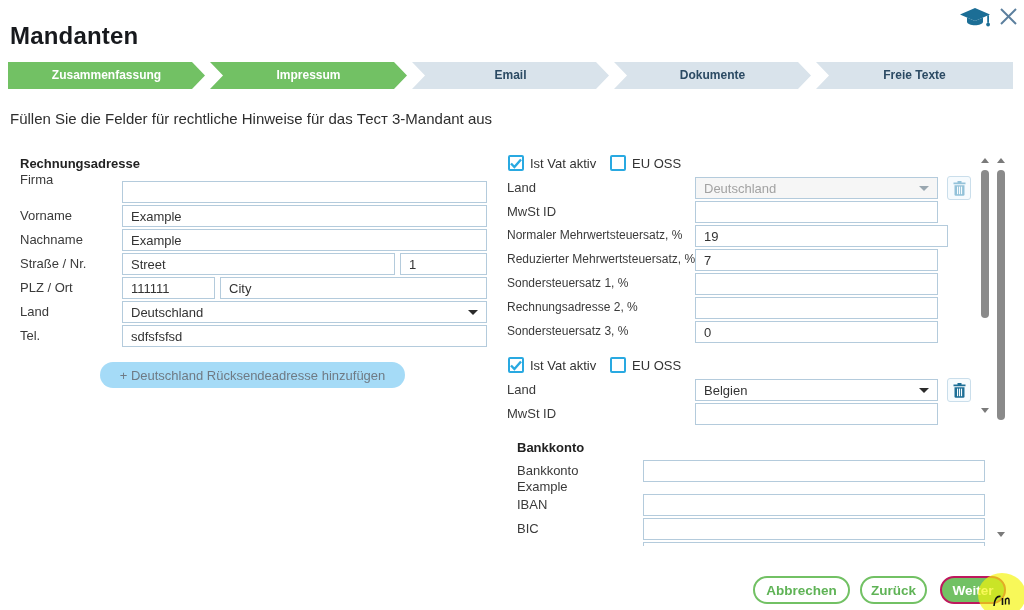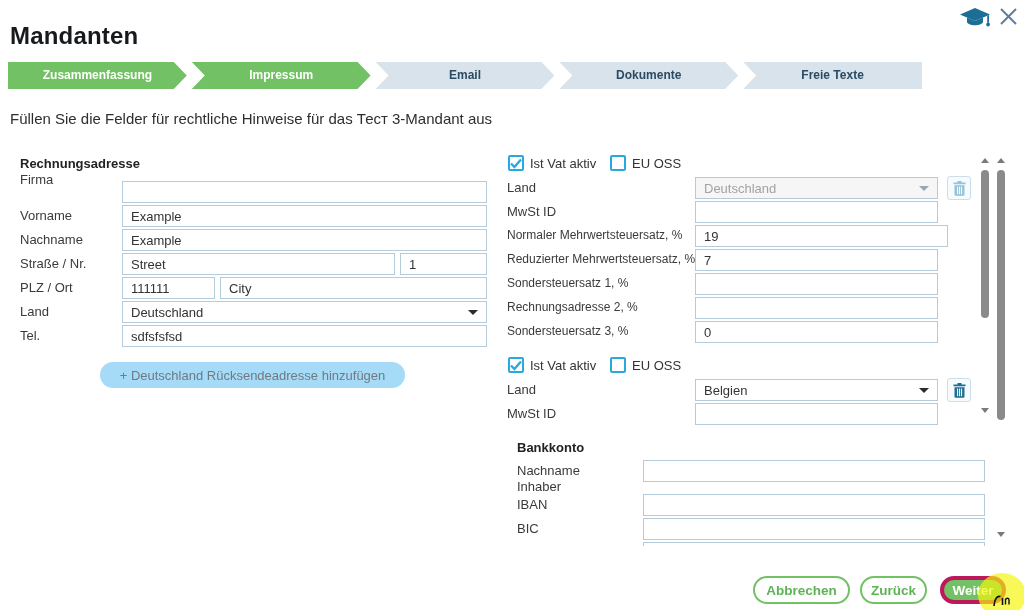--- a/index.html
+++ b/index.html
@@ -6,21 +6,21 @@
   html,body { width:1024px; height:610px; background:#fff; overflow:hidden;
               font-family:"Liberation Sans", sans-serif; }
   #screen { position:relative; width:1024px; height:610px; background:#fff; overflow:hidden; }
 
   .abs { position:absolute; }
 
   
   .page-title { left:10px; top:22px; font-size:24px; font-weight:700; color:#17191d; letter-spacing:0.2px; }
 
   
-  .wizard { left:8px; top:62px; width:914px; height:27px; display:flex; gap:5px; }
+  .wizard { left:8px; top:62px; width:1005px; height:27px; display:flex; gap:5px; }
   .step { flex:1; height:27px; line-height:27px; text-align:center; font-size:12px; font-weight:700;
           clip-path:polygon(13px 50%, 0 0, calc(100% - 13px) 0, 100% 50%, calc(100% - 13px) 100%, 0 100%); }
   .step:first-child { clip-path:polygon(0 0, calc(100% - 13px) 0, 100% 50%, calc(100% - 13px) 100%, 0 100%); }
   .step:last-child  { clip-path:polygon(13px 50%, 0 0, 100% 0, 100% 100%, 0 100%); }
   .step.done { background:#72c164; color:#fff; }
   .step.todo { background:#d9e3eb; color:#2b4a63; }
 
   .subtitle { left:10px; top:110px; font-size:15px; color:#2e2e2e; }
 
   .sec-head { font-size:13px; font-weight:700; color:#222; }
@@ -52,21 +52,21 @@
   .sb-track { width:10px; }
   .sb-thumb { position:absolute; left:1px; width:8px; border-radius:4px; background:#8a8a8a; }
   .sb-arrow { position:absolute; left:1px; width:0; height:0; border-left:4px solid transparent; border-right:4px solid transparent; }
   .sb-arrow.up { border-bottom:5px solid #7a7a7a; }
   .sb-arrow.down { border-top:5px solid #7a7a7a; }
 
   
   .btn { height:28px; border-radius:15px; font-size:13.5px; font-weight:700; cursor:pointer;
          font-family:"Liberation Sans",sans-serif; }
   .btn.outline { background:#fff; border:2px solid #72c164; color:#5fb356; }
-  .btn.solid { background:#72c164; border:4px solid #be185d; color:#fff; }
+  .btn.solid { background:#72c164; border:2px solid #be185d; color:#fff; }
 
   .click-glow { left:978px; top:573px; width:48px; height:44px; border-radius:50%;
                 background:rgba(244,244,10,0.68); z-index:30; pointer-events:none; }
   .cursor { left:992px; top:591px; z-index:31; pointer-events:none; }
 </style>
 </head>
 <body>
 
 <div id="screen">
 
@@ -212,21 +212,21 @@
   </div>
 
   <div class="abs sb-track" style="left:996px; top:156px; height:384px;">
     <div class="sb-arrow up" style="top:2px;"></div>
     <div class="sb-thumb" style="top:14px; height:250px;"></div>
     <div class="sb-arrow down" style="top:376px;"></div>
   </div>
 
   <div class="abs sec-head" style="left:517px; top:440px;">Bankkonto</div>
 
-  <div class="abs lbl" style="left:517px; top:463px; width:82px; white-space:normal; line-height:16px;">Nachname Inhaber</div>
+  <div class="abs lbl" style="left:517px; top:463px; width:82px; white-space:normal; line-height:16px;">Bankkonto Example</div>
   <input class="abs fld" style="left: 643px; top: 460px; width: 342px;" readonly="" value="">
 
   <div class="abs lbl" style="left:517px; top:497px;">IBAN</div>
   <input class="abs fld" style="left: 643px; top: 494px; width: 342px;" readonly="" value="">
 
   <div class="abs lbl" style="left:517px; top:521px;">BIC</div>
   <input class="abs fld" style="left: 643px; top: 518px; width: 342px;" readonly="" value="">
 
   <div class="abs" style="left:643px; top:542px; width:342px; height:4px; border:1px solid #b4cbdc; border-bottom:none; background:#fff;"></div>
 

